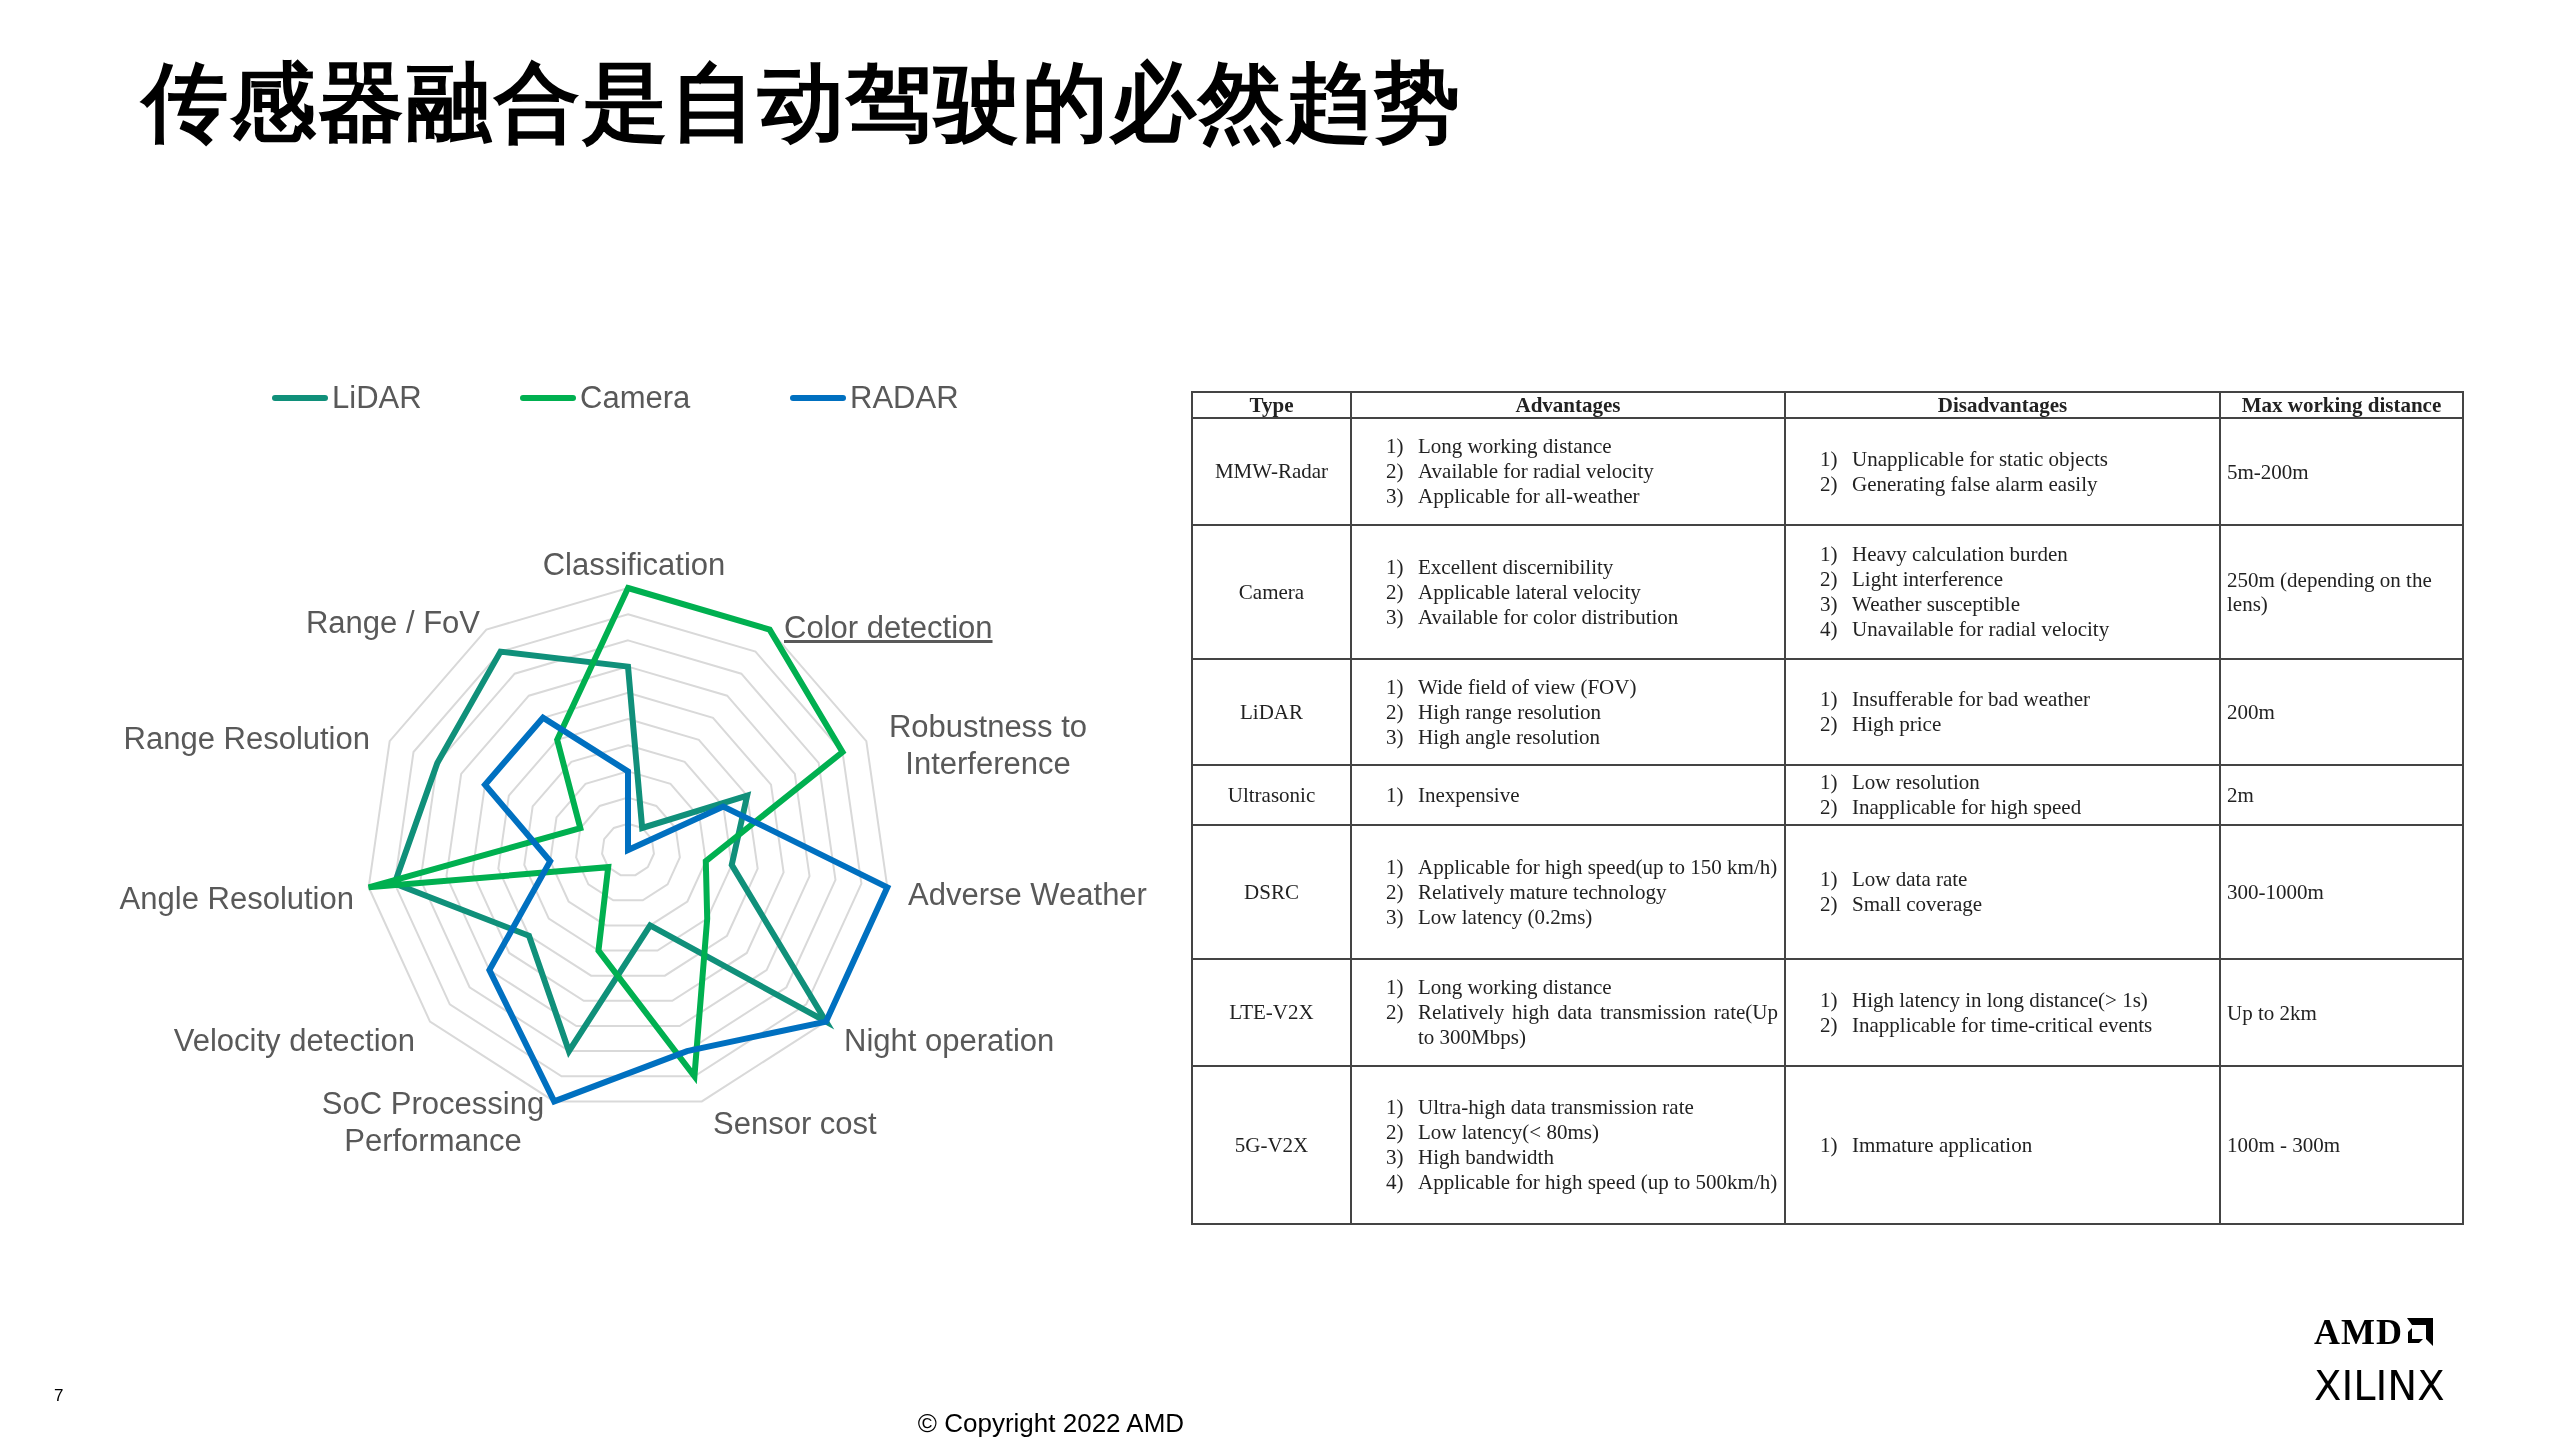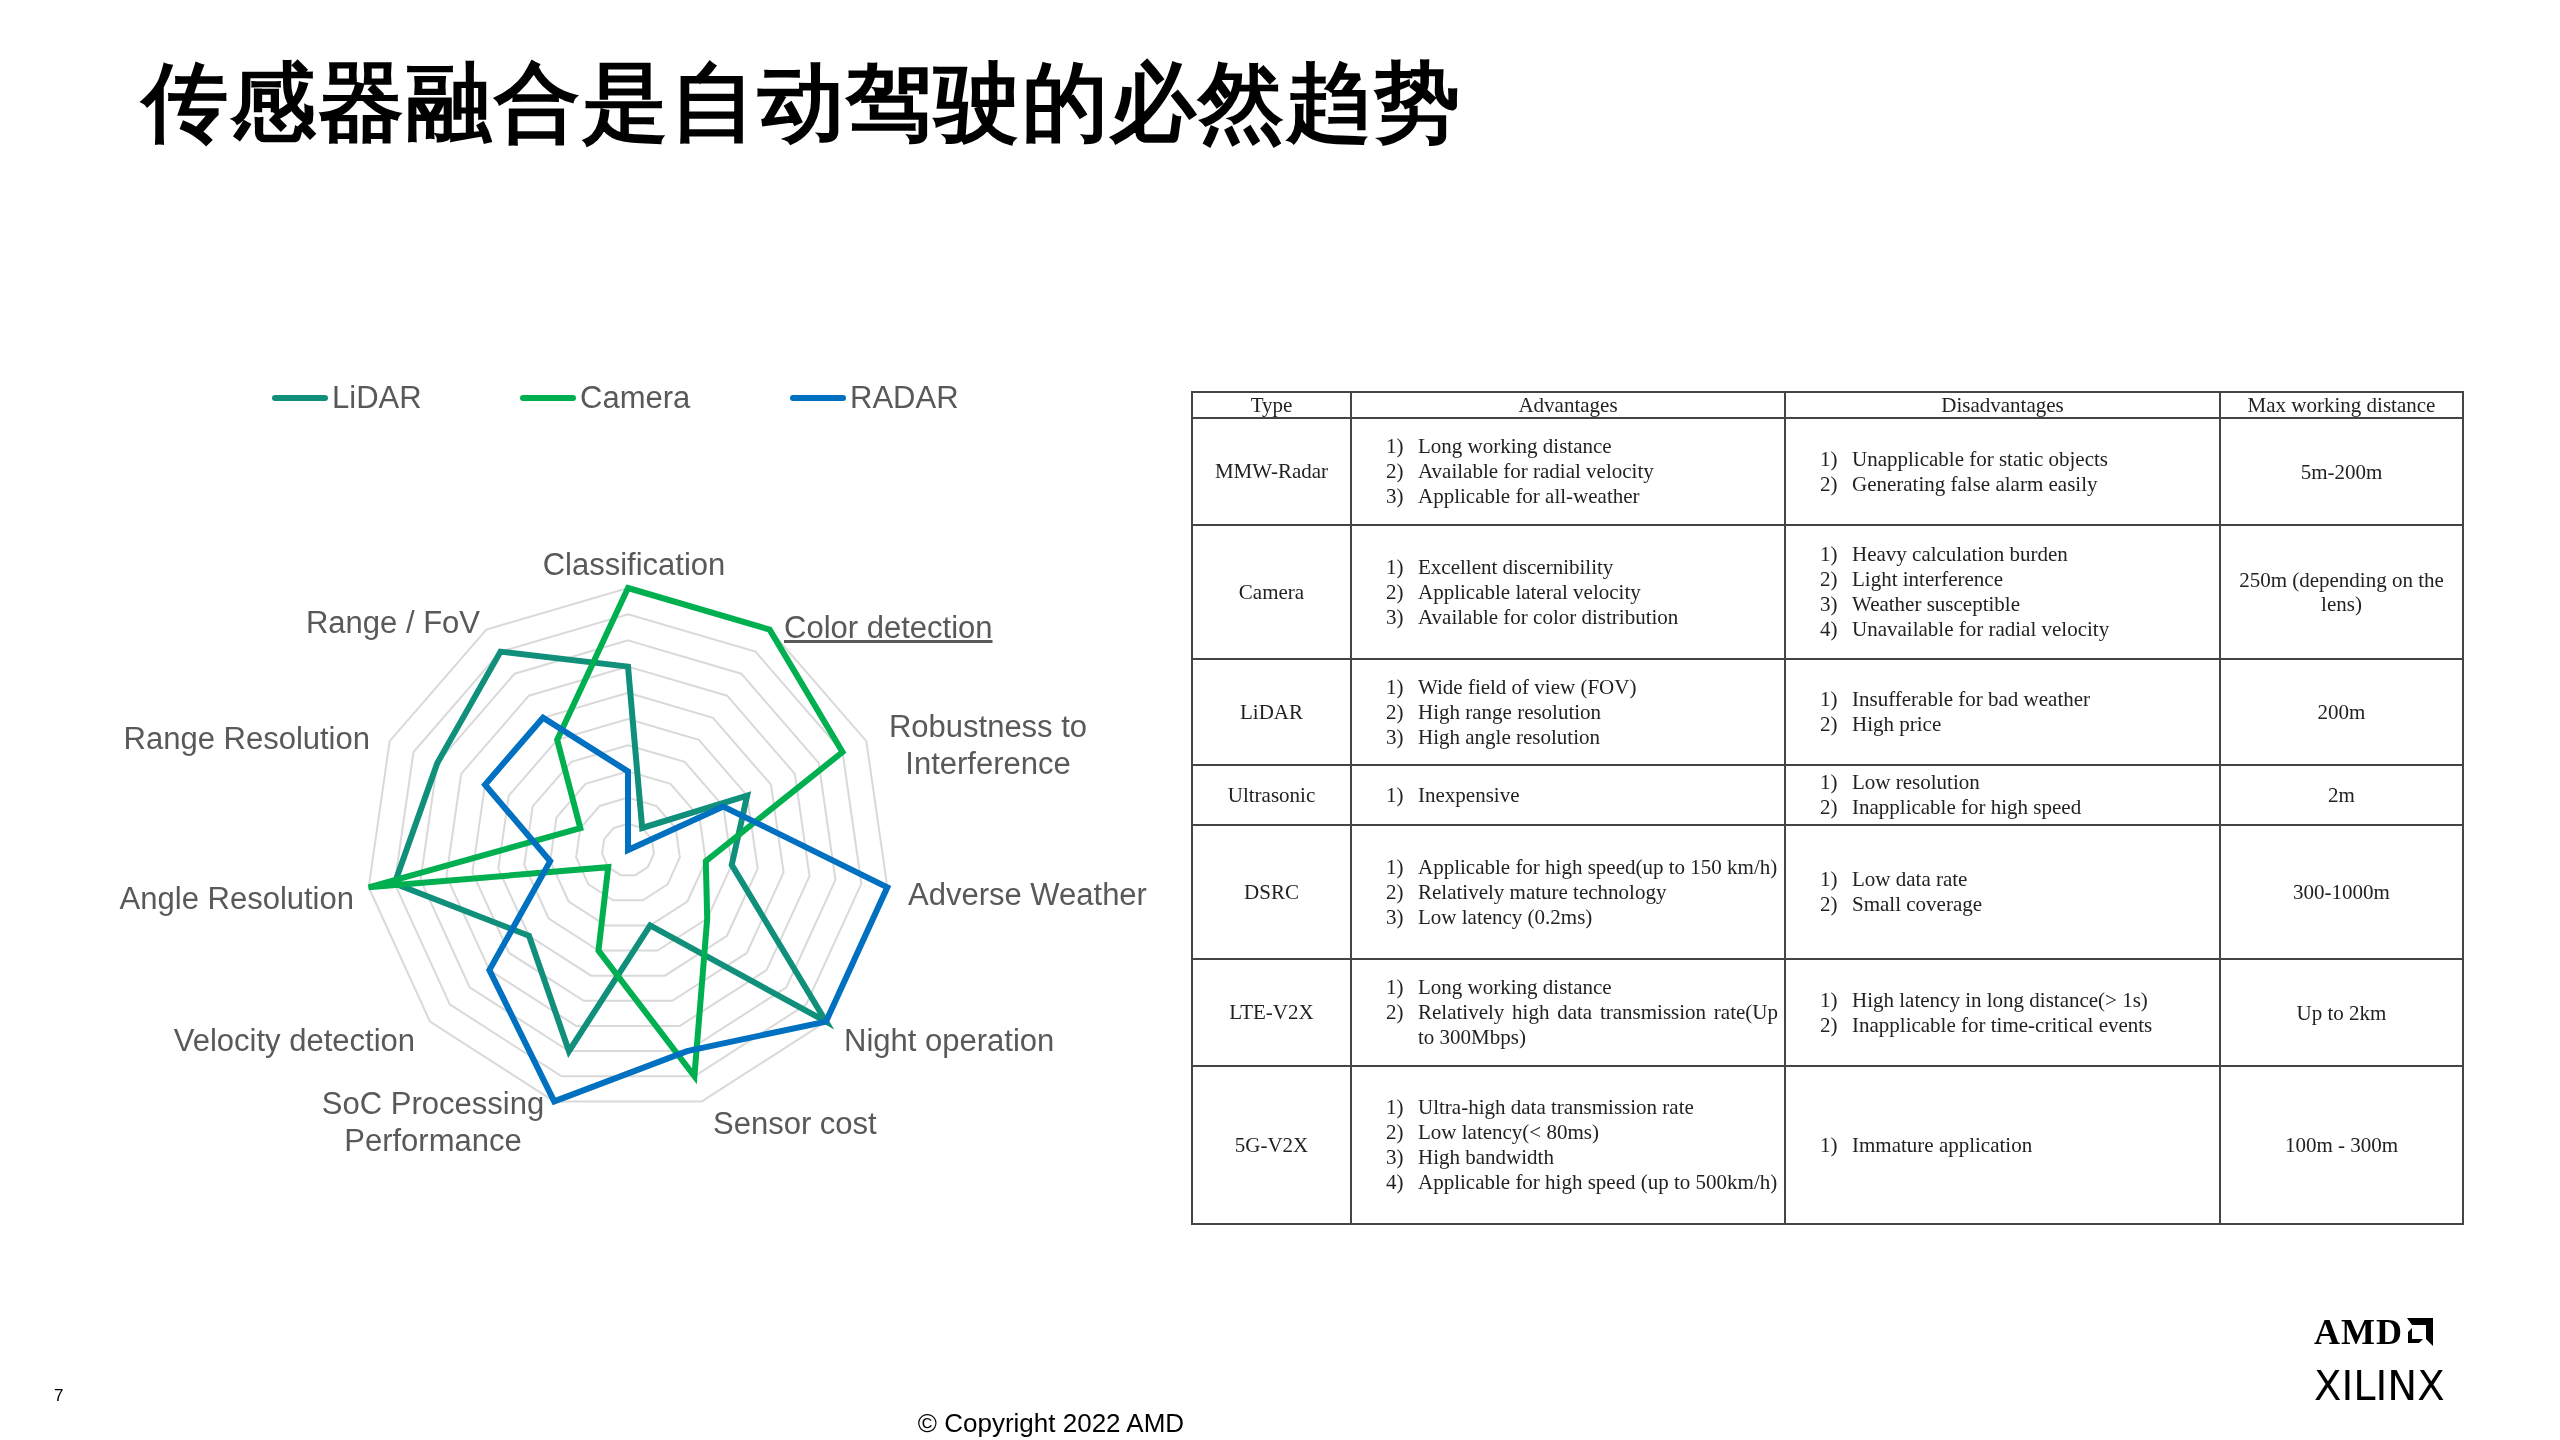--- a/index.html
+++ b/index.html
@@ -6,23 +6,23 @@
   body { width:2560px; height:1440px; position:relative; overflow:hidden; font-family:"Liberation Sans", sans-serif; }
   .title { position:absolute; left:142px; top:52px; font-family:"DejaVu Sans", sans-serif; font-weight:bold; font-size:86px; letter-spacing:2px; color:#000; line-height:100px; white-space:nowrap; }
   #radar-svg { position:absolute; left:0; top:0; width:2560px; height:1440px; }
   .legend-item { position:absolute; top:380px; height:36px; display:flex; align-items:center; }
   .legend-line { width:56px; height:6px; border-radius:3px; margin-right:4px; }
   .legend-label { font-size:31px; color:#595959; font-family:"Liberation Sans", sans-serif; }
   .axis-label { position:absolute; font-size:31px; color:#595959; line-height:37px; white-space:nowrap; }
   .table-wrap { position:absolute; left:1191px; top:391px; }
   table.cmp { border-collapse:collapse; font-family:"Liberation Serif", serif; color:#222; font-size:21px; }
   table.cmp td, table.cmp th { border:2px solid #444; padding:0; vertical-align:middle; }
-  table.cmp th { font-weight:normal; height:24px; text-align:center; font-size:21px; line-height:22px; }
+  table.cmp th { font-weight:bold; height:24px; text-align:center; font-size:21px; line-height:22px; }
   table.cmp td.type { text-align:center; }
-  table.cmp td.dist { text-align:center; line-height:24px; padding:0 6px; }
+  table.cmp td.dist { text-align:left; line-height:24px; padding:0 6px; }
   ol.items { list-style:none; margin:0; padding:4px 6px 4px 34px; }
   ol.items li { position:relative; line-height:25px; text-align:justify; padding-left:32px; }
   ol.items li .num { position:absolute; left:0; top:0; }
   .page-num { position:absolute; left:54px; top:1386px; font-size:17px; color:#000; }
   .copyright { position:absolute; left:0; width:2102px; top:1408px; text-align:center; font-size:26px; color:#000; }
   .logo { position:absolute; left:2314px; top:1316px; width:125px; }
   .logo-amd { display:flex; align-items:center; font-family:Liberation Serif, serif; font-weight:bold; font-size:36px; line-height:32px; color:#000; letter-spacing:1px; }
   .logo-xilinx { font-family:"DejaVu Sans", sans-serif; font-size:40px; line-height:44px; color:#000; margin-top:16px; letter-spacing:0px; }
 </style>
 </head>

